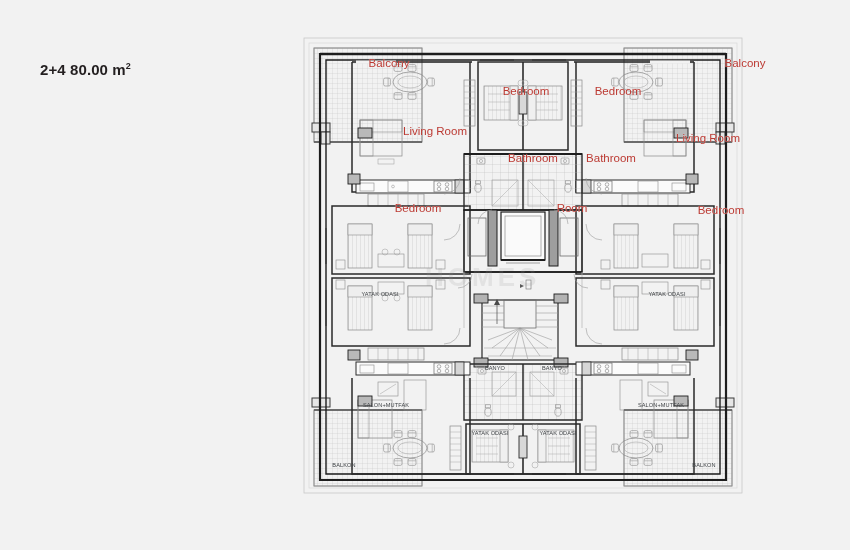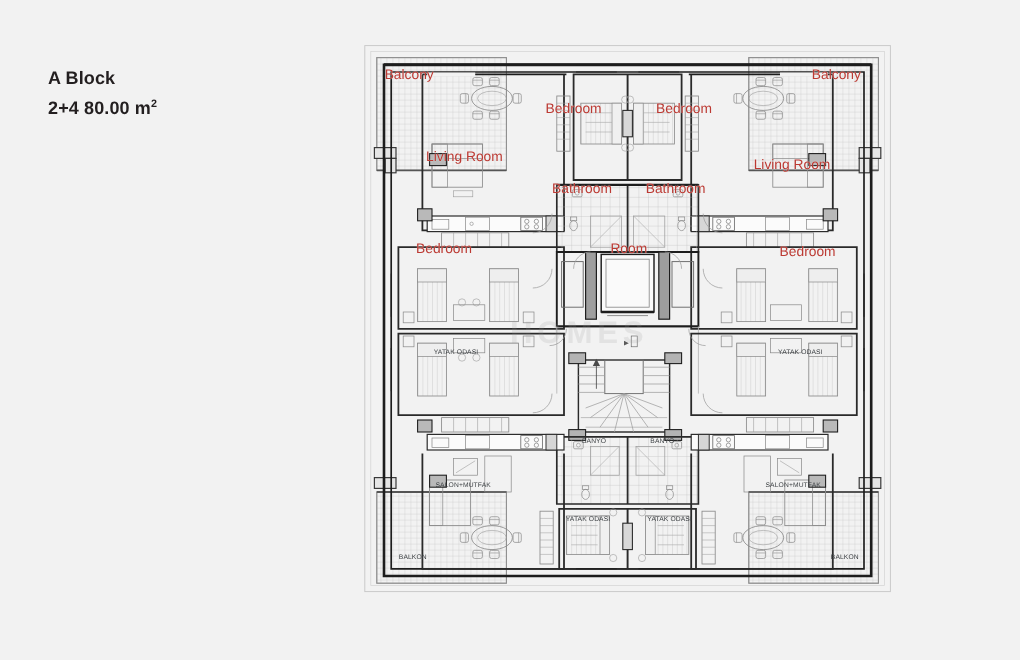--- a/index.html
+++ b/index.html
@@ -50,20 +50,21 @@
     white-space: nowrap;
     user-select: none;
     transform: translate(-50%, -50%);
     pointer-events: none;
   }
   .lbl-en {
     color: #bc3a33;
     font-size: 11.5px;
     font-weight: 400;
     text-shadow: 0 0 1px rgba(242,242,242,.85);
+    margin-left: 48px;
   }
   .lbl-tr {
     color: #3f4346;
     font-size: 5.6px;
     font-weight: 400;
     letter-spacing: .1px;
   }
   #watermark {
     position: absolute;
     left: 425px;
@@ -75,21 +76,20 @@
     user-select: none;
     pointer-events: none;
   }
 </style>
 </head>
 <body>
 
 <div id="page">
 
   <div id="title-block">
-    <span class="tl">A Block</span>
     <span class="tl"><span>2+4 80.00 m</span><sup>2</sup></span>
   </div>
 
   <div id="plan-wrap">
 
     <svg id="plan-svg" viewBox="0 0 462 478" xmlns="http://www.w3.org/2000/svg">
       <defs>
         <pattern id="tileGrid" width="8" height="8" patternUnits="userSpaceOnUse">
           <path d="M8 0H0V8" fill="none" stroke="#b9b9b9" stroke-width="0.5"></path>
         </pattern>

